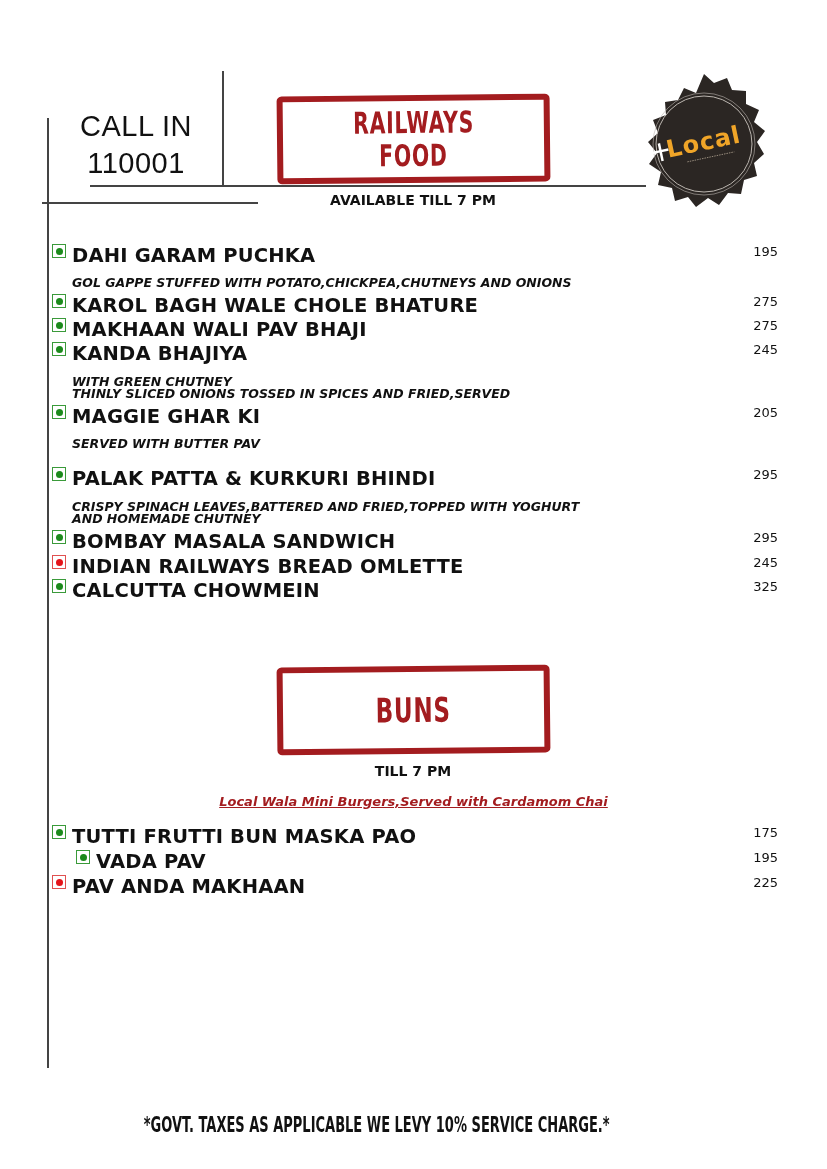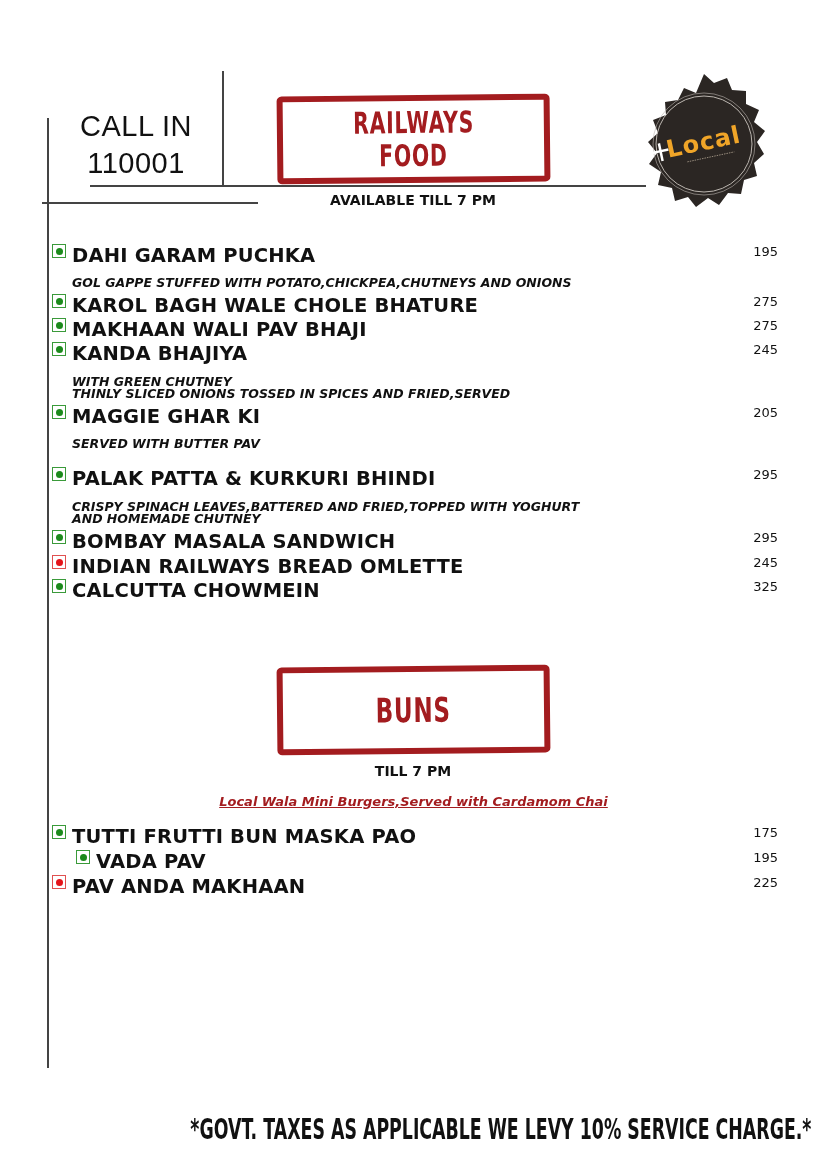--- a/index.html
+++ b/index.html
@@ -58,21 +58,21 @@
   }
 
   .tagline {
     position: absolute; left: 160px; width: 507px; text-align: center; top: 794px;
     font-weight: bold; font-style: italic; font-size: 13px; color: #a31c1f;
   }
   .tagline span { text-decoration: underline; text-decoration-color: #a31c1f; }
 
   .footer {
     position: absolute; left: 0; width: 753px; top: 1113px; text-align: center;
-    font-family: "DejaVu Sans", sans-serif; font-weight: bold; font-size: 28px;
+    font-family: "DejaVu Sans", sans-serif; font-weight: bold; font-size: 21px;
     color: #111;
   }
   .footer span { display: inline-block; transform: scaleX(0.62); white-space: nowrap; }
 </style>
 </head>
 <body>
 
 <div class="line" style="left:47px; top:118px; width:1.5px; height:950px;"></div>
 <div class="line" style="left:222px; top:71px; width:1.5px; height:115px;"></div>
 <div class="line" style="left:90px; top:185px; width:556px; height:1.5px;"></div>

